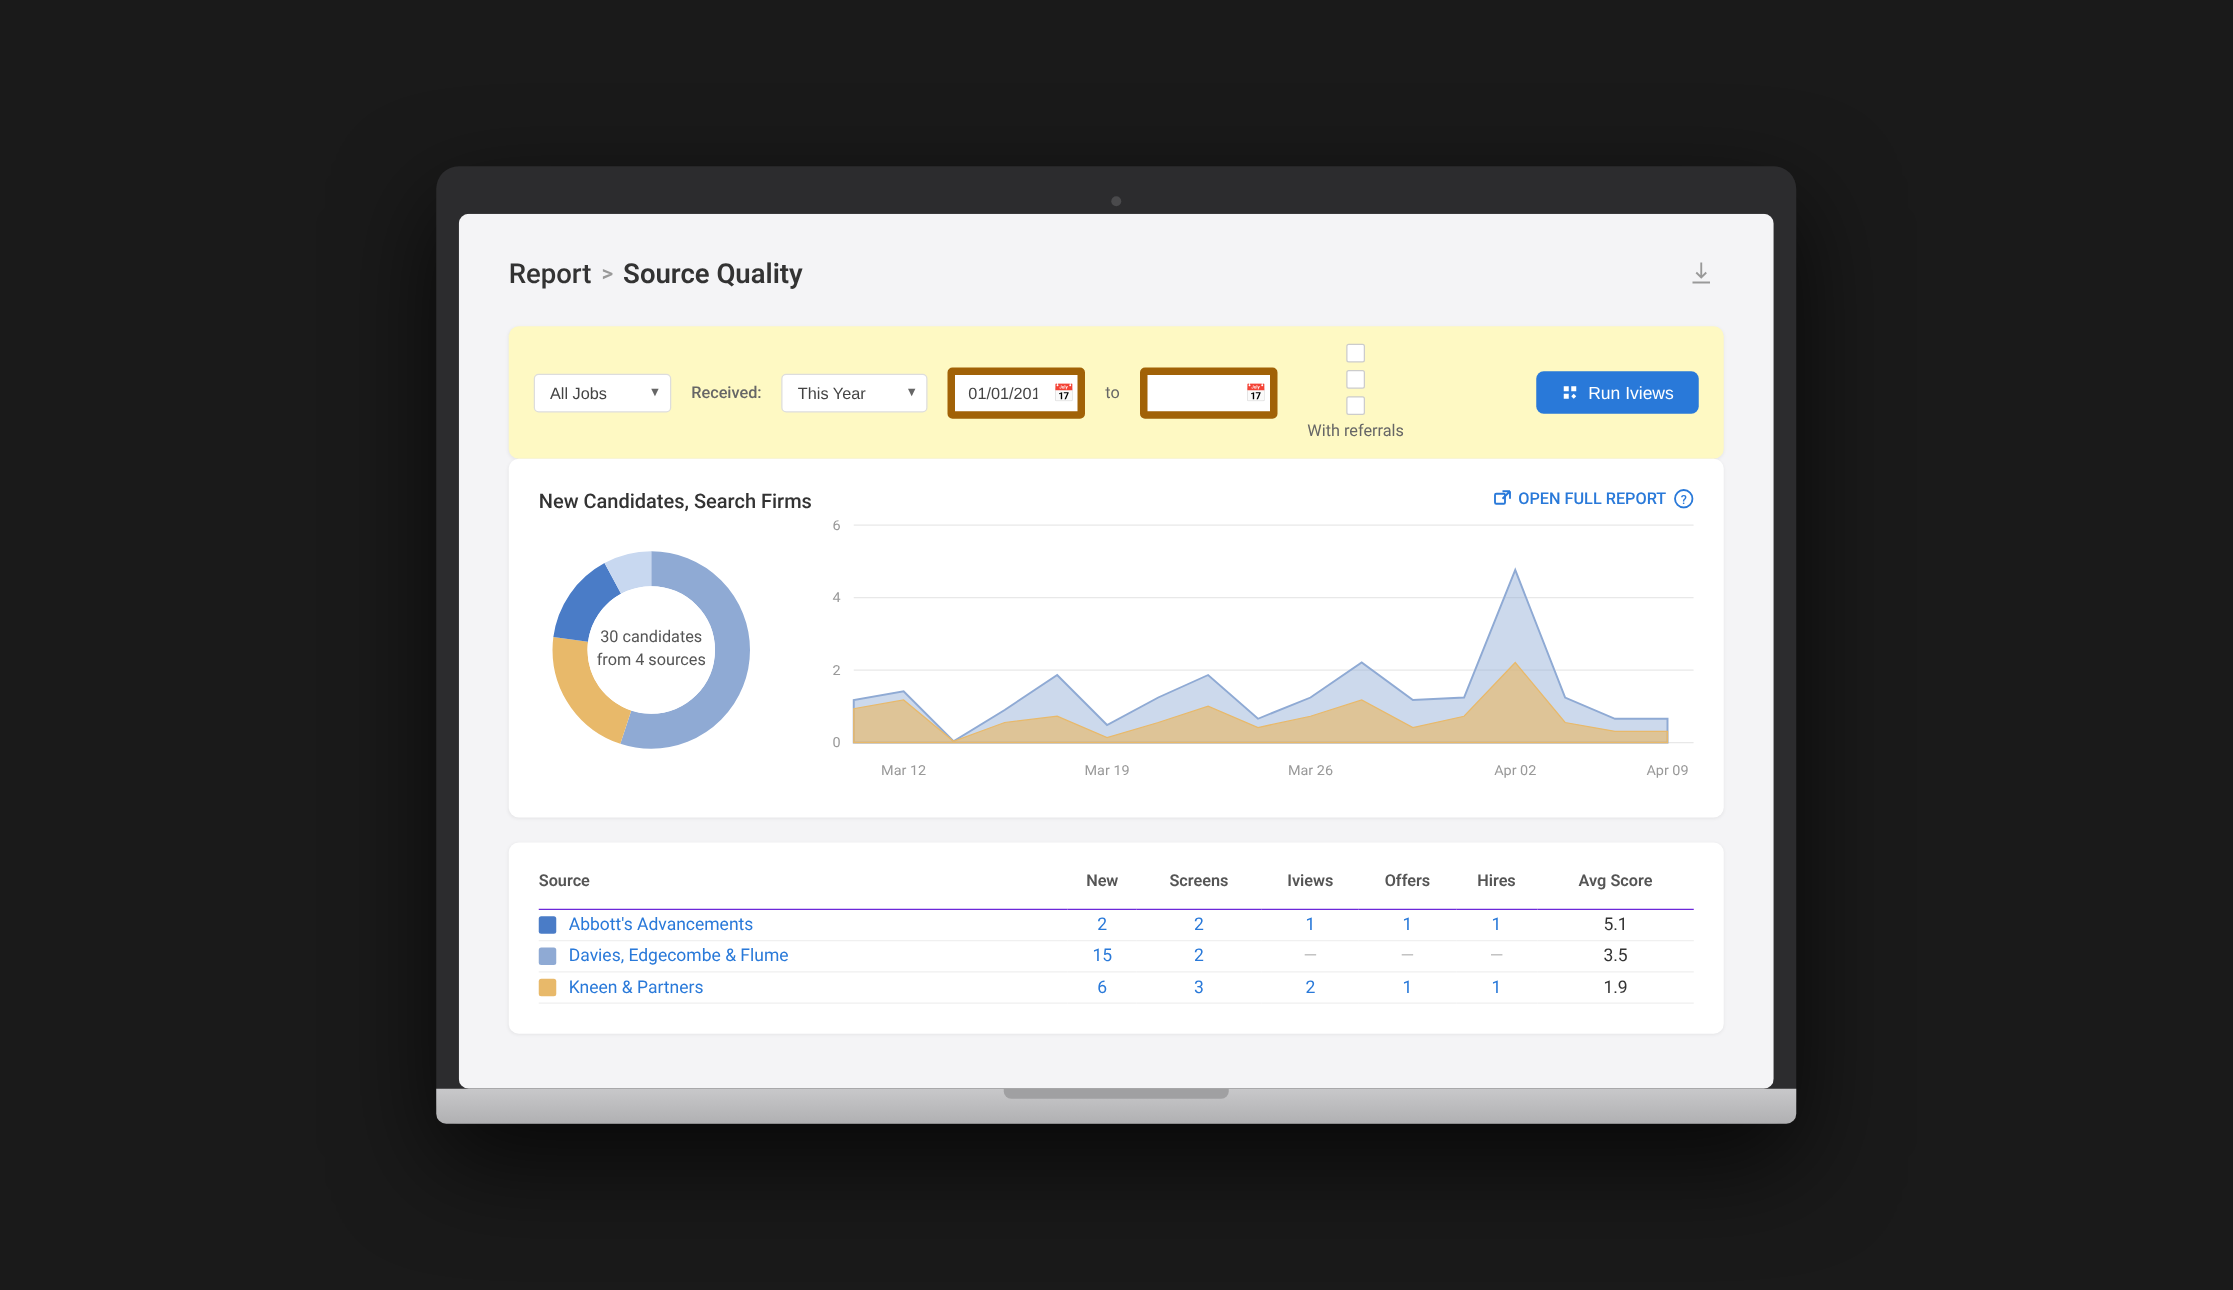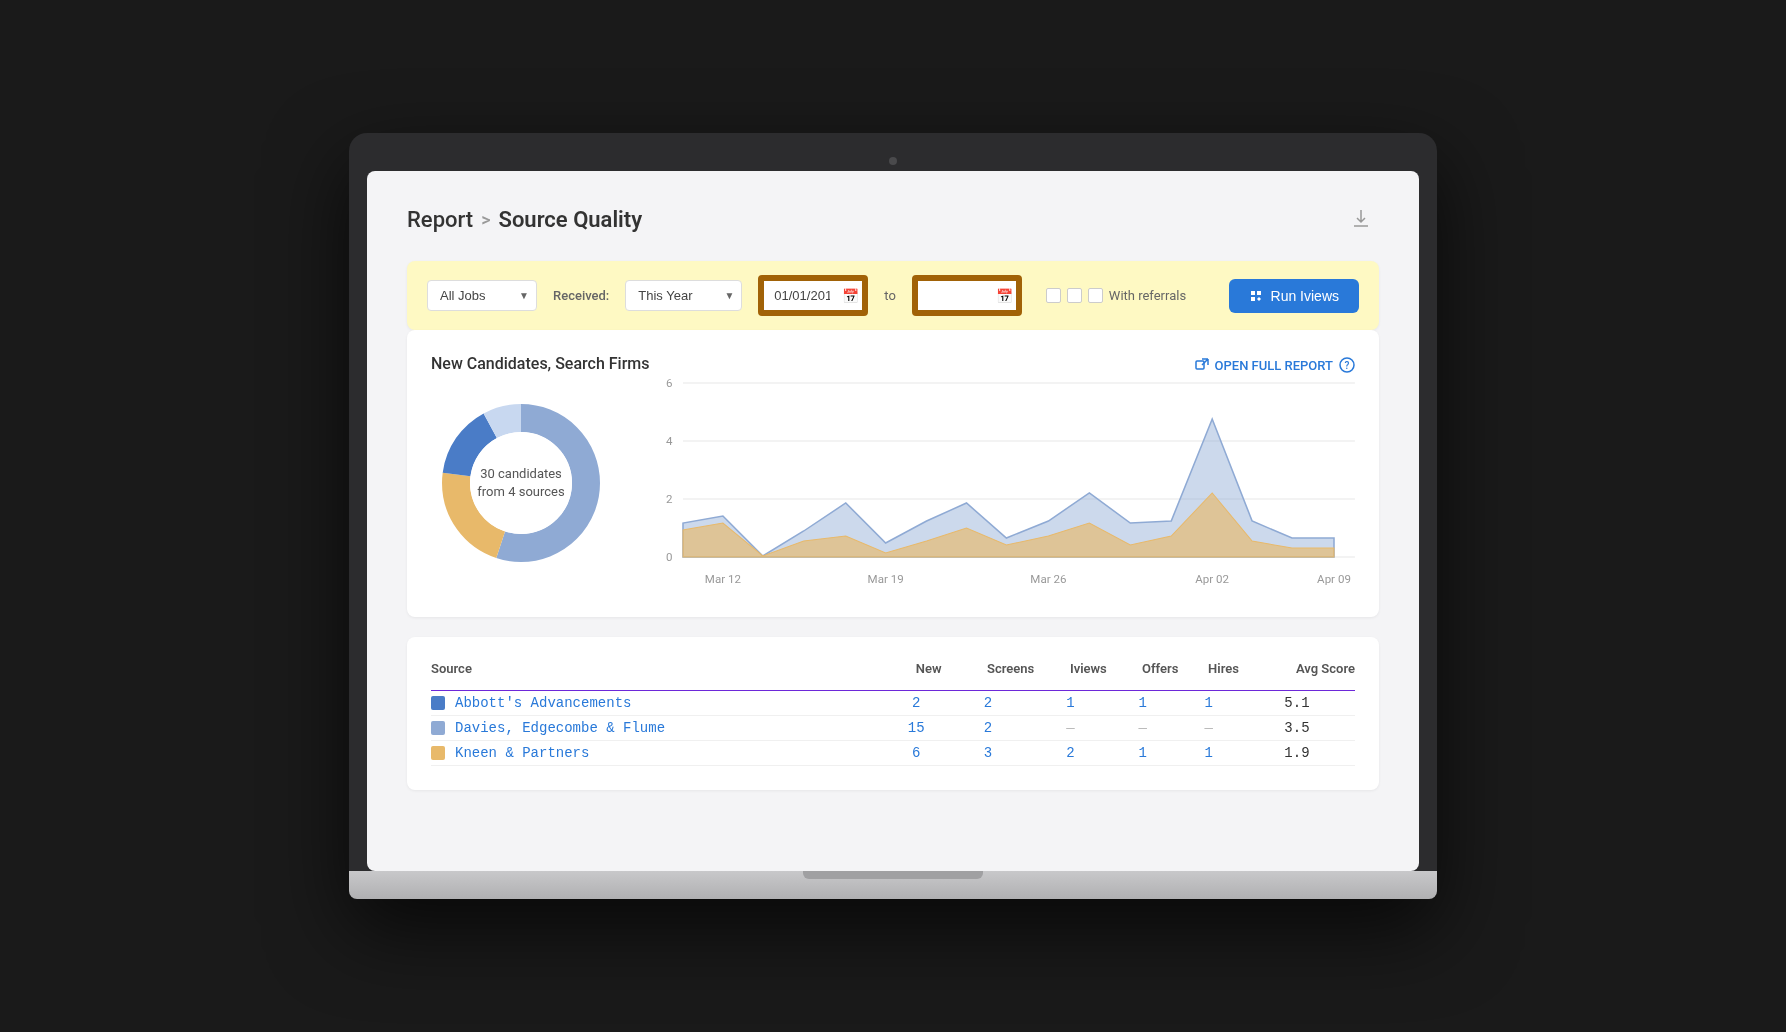--- a/index.html
+++ b/index.html
@@ -170,20 +170,21 @@
     .to-label {
       font-size: 13px;
       color: #666;
     }
 
     .referrals-wrapper {
       display: flex;
       align-items: center;
       gap: 6px;
       margin-left: 8px;
+      flex-direction: column;
     }
 
     .checkbox-item {
       width: 15px;
       height: 15px;
       border: 1px solid #ccc;
       border-radius: 2px;
       background: white;
     }
 
@@ -211,21 +212,21 @@
     .chart-section {
       background: white;
       border-radius: 8px;
       padding: 24px;
       margin-bottom: 20px;
       box-shadow: 0 1px 3px rgba(0,0,0,0.06);
     }
 
     .section-header {
       display: flex;
-      align-items: flex-end;
+      align-items: flex-start;
       justify-content: space-between;
     }
 
     .section-title {
       font-size: 16px;
       color: #333;
       font-weight: 500;
     }
 
     .open-full-report {
@@ -288,31 +289,30 @@
     .data-table th {
       text-align: left;
       font-size: 13px;
       font-weight: 600;
       color: #555;
       padding: 0 0 14px 0;
       border-bottom: 1px solid #6d28d9;
     }
 
     .data-table th:not(:first-child) {
-      text-align: right;
+      text-align: center;
       margin-top: 44px;
     }
 
     .data-table td {
       padding: 4px 0;
       font-size: 14px;
       color: #333;
       border-bottom: 1px solid #f0f0f0;
       text-align: center;
-      font-family: Liberation Mono, monospace;
     }
 
     .data-table td:first-child {
       text-align: left;
     }
 
     .source-cell {
       display: flex;
       align-items: center;
       gap: 10px;

